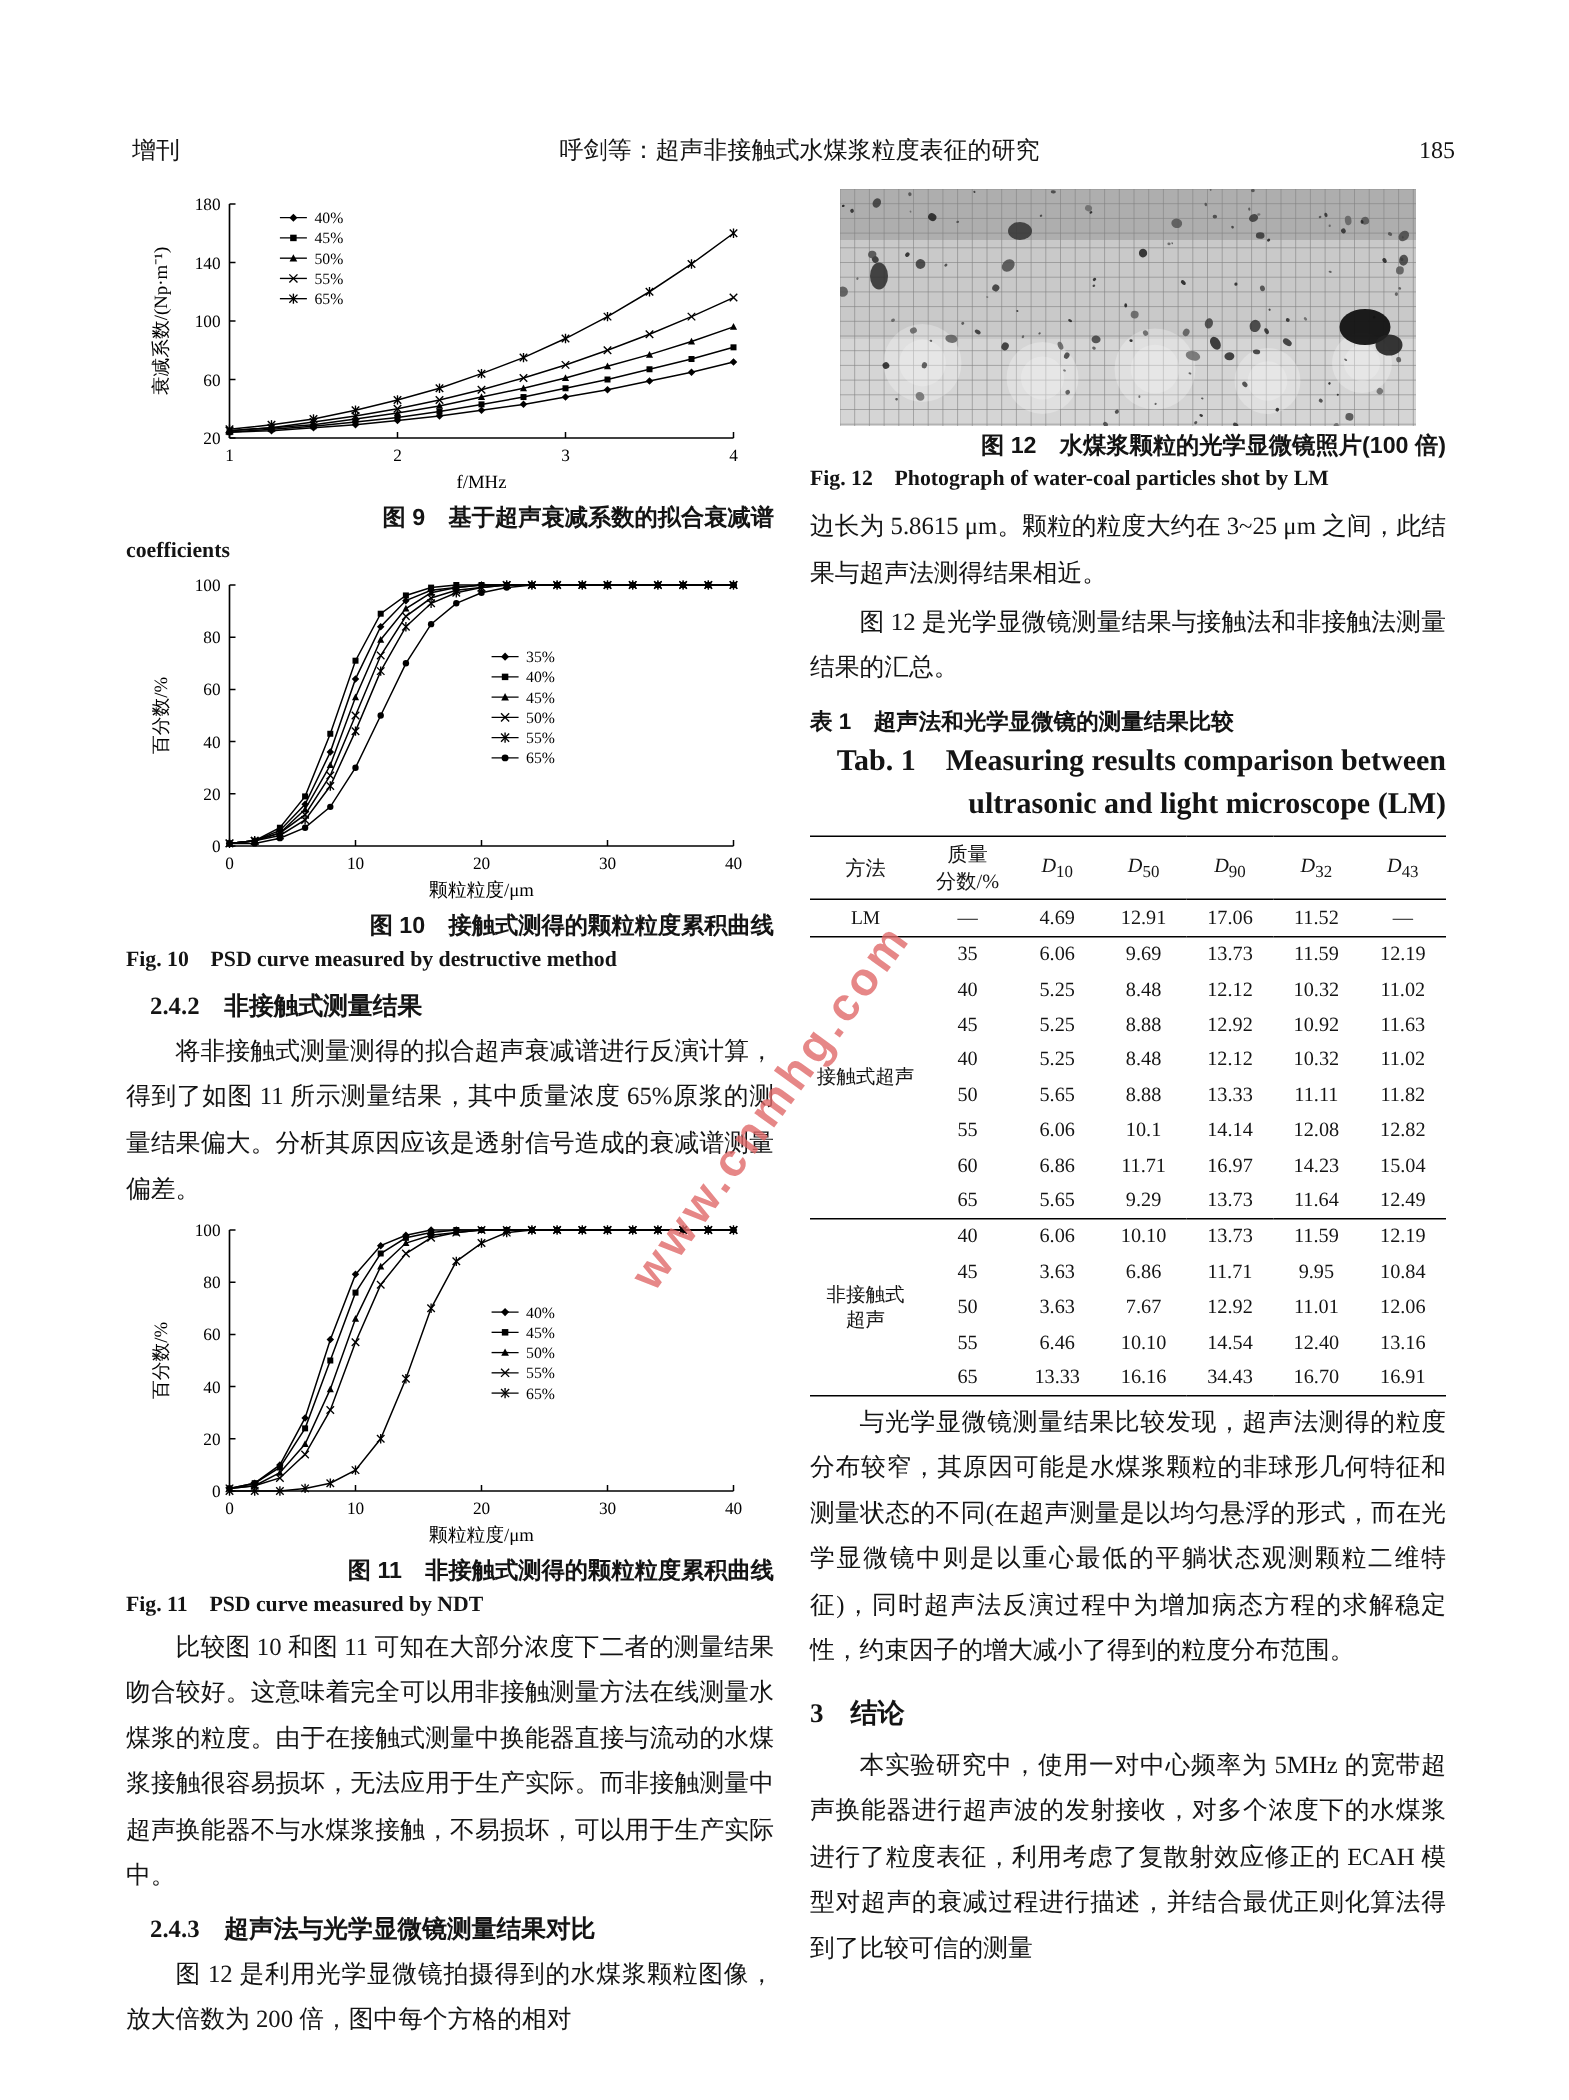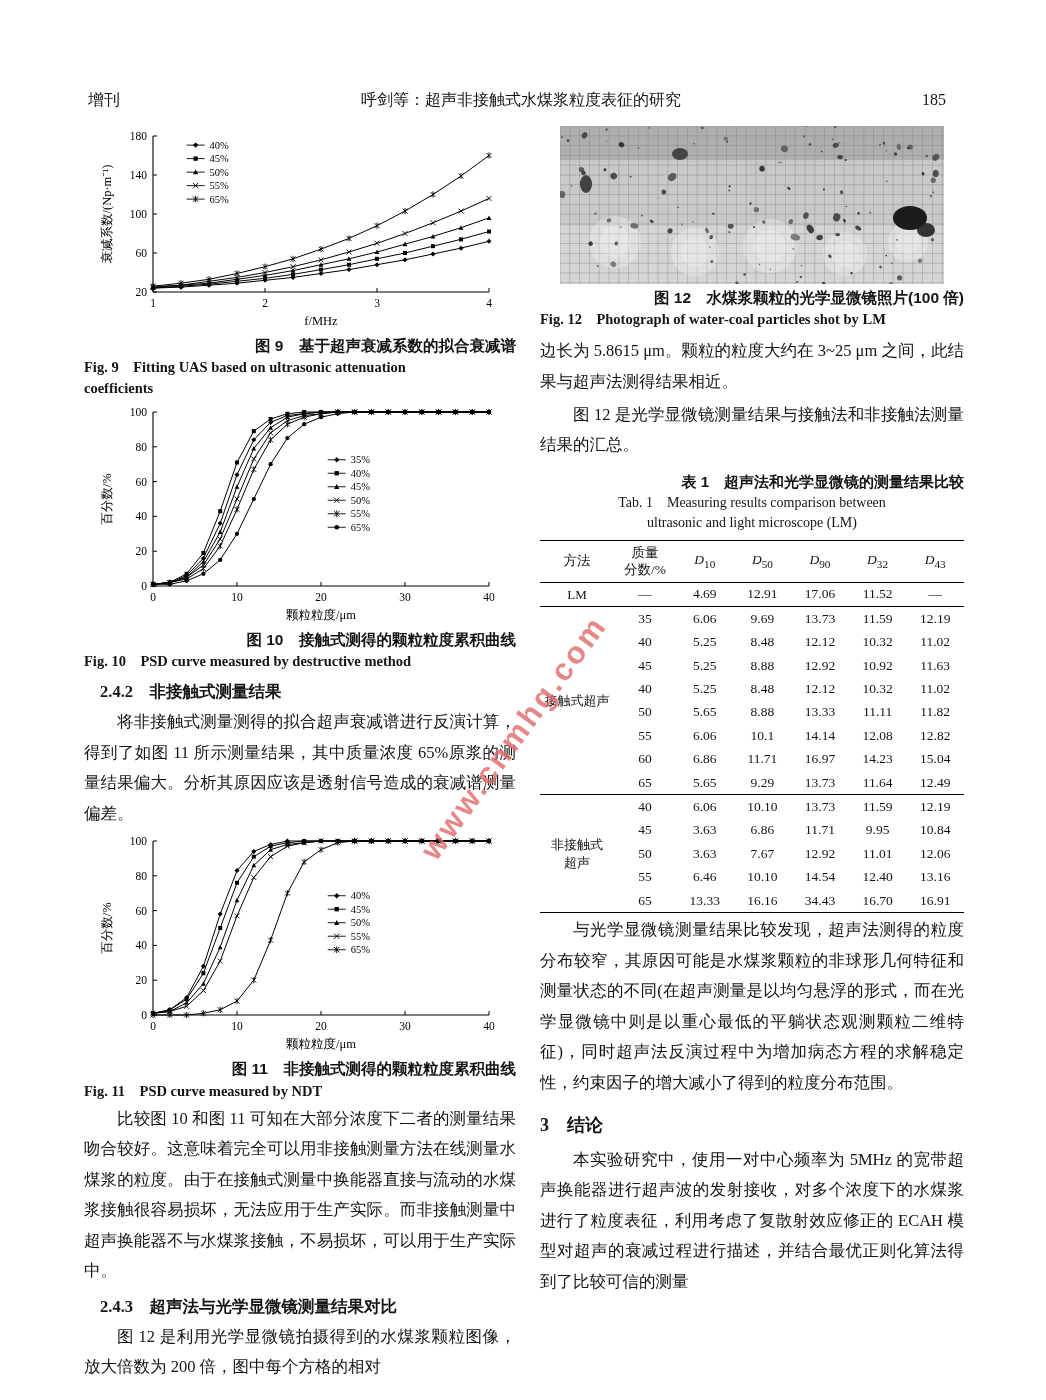--- a/index.html
+++ b/index.html
@@ -1,36 +1,36 @@
 <!DOCTYPE html>
 <html><head>
 <meta charset="utf-8">
 <style>
   *{margin:0;padding:0;box-sizing:border-box}
   html,body{background:#ffffff}
   body{width:1046px;height:1400px;position:relative;overflow:hidden;
        font-family:"Liberation Serif",serif;color:#141414}
-  .page-header{position:absolute;top:90px;left:88px;right:100px;display:flex;
+  .page-header{position:absolute;top:90px;left:88px;right:76px;display:flex;
        justify-content:center;align-items:baseline;font-size:16px}
   .page-header .center{flex:1;text-align:center}
   .col{position:absolute;top:124px}
   .col-left{left:84px;width:432px}
   .col-right{left:540px;width:424px}
   .chart{display:block;margin:2px auto 0 auto}
   .caption-zh{font-family:"Liberation Sans",sans-serif;font-weight:bold;
        text-align:right;font-size:15.5px;line-height:1.45;margin-top:3px}
   .caption-en{font-family:"Liberation Serif",serif;font-weight:bold;
        font-size:14.5px;line-height:1.45}
   .sec-heading{font-weight:bold;font-size:16.5px;margin:9px 0 4px 16px}
   .conclusion-heading{font-weight:bold;font-size:18px;margin:14px 0 8px 0}
   p.body{font-size:16.5px;line-height:1.85;text-align:justify;margin:2px 0}
   p.indent{text-indent:2em}
   .tbl-title-zh{font-family:"Liberation Sans",sans-serif;font-weight:bold;
-       text-align:right;font-size:15px;margin-top:10px;line-height:1.5}
-  .tbl-title-en{font-weight:normal;text-align:center;font-size:14px;line-height:1.45}
+       text-align:left;font-size:15px;margin-top:10px;line-height:1.5}
+  .tbl-title-en{font-weight:bold;text-align:right;font-size:20px;line-height:1.45}
   table.results{width:100%;border-collapse:collapse;font-size:13.5px;margin-top:6px;
        border-top:1.6px solid #000;border-bottom:1.6px solid #000}
   table.results th{font-weight:normal;border-bottom:1px solid #000;
        padding:3px 2px;text-align:center;line-height:1.3}
   table.results td{text-align:center;padding:2.6px 2px;line-height:1.35}
   table.results tr.group-start td{border-top:1px solid #000}
   table.results td.method{font-size:13px;padding:2px 1px}
   .watermark{position:absolute;left:428px;top:838px;transform:rotate(-54deg);
        transform-origin:0 50%;font-family:"Liberation Sans",sans-serif;
        font-size:31px;letter-spacing:3px;font-weight:bold;opacity:.8;
@@ -192,21 +192,20 @@
       <line x1="97.89999999999999" y1="56.92" x2="103.3" y2="62.32000000000001" stroke="#000" stroke-width="0.9"></line>
       <line x1="97.89999999999999" y1="62.32000000000001" x2="103.3" y2="56.92" stroke="#000" stroke-width="0.9"></line>
       <text x="114.6" y="63.32000000000001" text-anchor="start" font-size="10.5" fill="#000">55%</text>
       <line x1="91.6" y1="73.12" x2="109.6" y2="73.12" stroke="#000" stroke-width="0.9"></line>
       <line x1="97.89999999999999" y1="70.42" x2="103.3" y2="75.82000000000001" stroke="#000" stroke-width="0.9"></line>
       <line x1="97.89999999999999" y1="75.82000000000001" x2="103.3" y2="70.42" stroke="#000" stroke-width="0.9"></line>
       <line x1="100.6" y1="69.745" x2="100.6" y2="76.495" stroke="#000" stroke-width="0.9"></line>
       <text x="114.6" y="76.82000000000001" text-anchor="start" font-size="10.5" fill="#000">65%</text>
     </svg>
   <div class="caption-zh">图 9　基于超声衰减系数的拟合衰减谱</div>
-  <div class="caption-en">Fig. 9　Fitting UAS based on ultrasonic attenuation</div>
   <div class="caption-en">coefficients</div>
 
   <svg class="chart" width="410" height="224">
       <line x1="58" y1="10" x2="58" y2="184" stroke="#000" stroke-width="1.1"></line>
       <line x1="58" y1="184" x2="394" y2="184" stroke="#000" stroke-width="1.1"></line>
       <line x1="58" y1="184" x2="62" y2="184" stroke="#000" stroke-width="1"></line>
       <text x="52" y="188" text-anchor="end" font-size="11.5" fill="#000">0</text>
       <line x1="58" y1="149.2" x2="62" y2="149.2" stroke="#000" stroke-width="1"></line>
       <text x="52" y="153.2" text-anchor="end" font-size="11.5" fill="#000">20</text>
       <line x1="58" y1="114.39999999999999" x2="62" y2="114.39999999999999" stroke="#000" stroke-width="1"></line>

